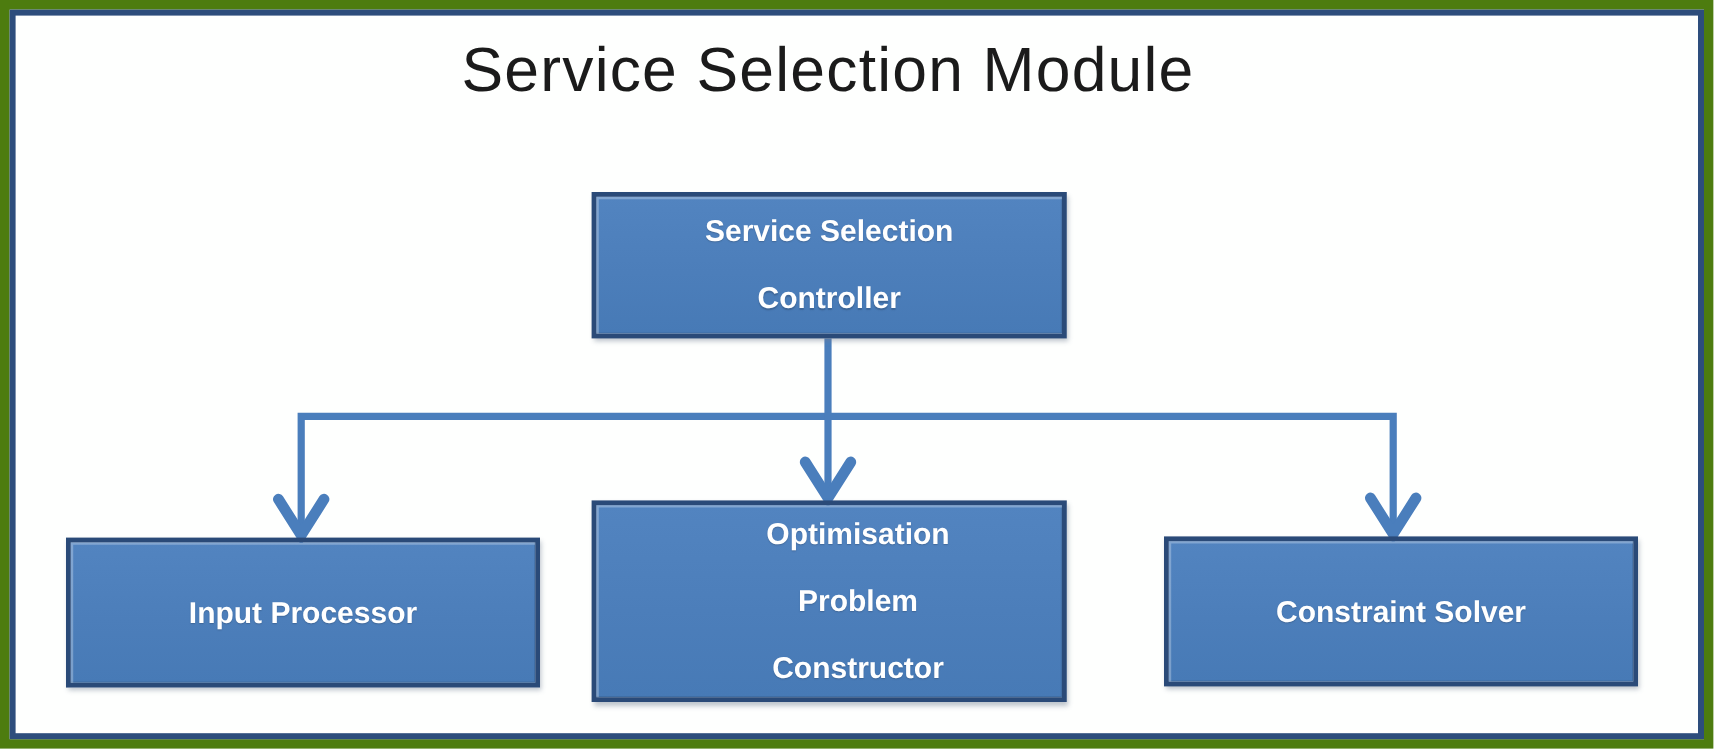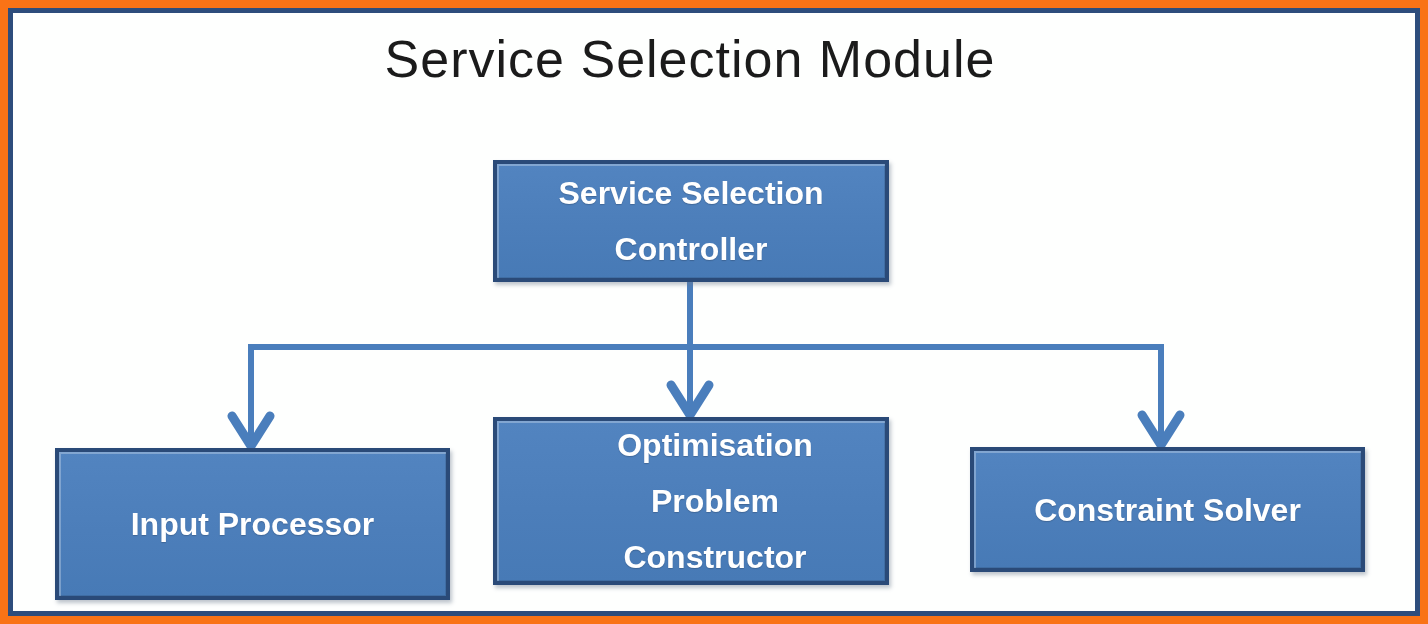--- a/index.html
+++ b/index.html
@@ -5,21 +5,21 @@
   html, body {
     margin: 0;
     padding: 0;
     background: #fdfefd;
     font-family: "Liberation Sans", sans-serif;
   }
   .stage {
     position: relative;
     width: 1428px;
     height: 624px;
-    background: #f97316;
+    background: #4d7c0f;
     overflow: hidden;
   }
   .frame {
     position: absolute;
     left: 8px;
     top: 8px;
     width: 1412px;
     height: 608px;
     box-sizing: border-box;
     border: 5px solid #2d4d7c;
@@ -46,28 +46,28 @@
       inset 2px 2px 0 rgba(255,255,255,0.28),
       inset -1px -1px 0 rgba(0,0,0,0.10),
       2px 3px 4px rgba(110,125,145,0.45);
     display: flex;
     align-items: center;
     justify-content: center;
     text-align: center;
   }
   .node-label {
     color: #ffffff;
-    font-size: 32px;
+    font-size: 25px;
     font-weight: 600;
     line-height: 56px;
     white-space: pre-line;
     text-shadow: 0 1px 1px rgba(40,60,90,0.35);
   }
   #node-controller          { left: 493px; top: 160px; width: 396px; height: 122px; }
-  #node-input-processor     { left:  55px; top: 448px; width: 395px; height: 152px; }
+  #node-input-processor     { left:  55px; top: 448px; width: 395px; height: 125px; }
   #node-opt-constructor     { left: 493px; top: 417px; width: 396px; height: 168px; padding-left: 48px; }
   #node-constraint-solver   { left: 970px; top: 447px; width: 395px; height: 125px; }
   .connector-layer {
     position: absolute;
     left: 0;
     top: 0;
     width: 1428px;
     height: 624px;
     pointer-events: none;
   }

